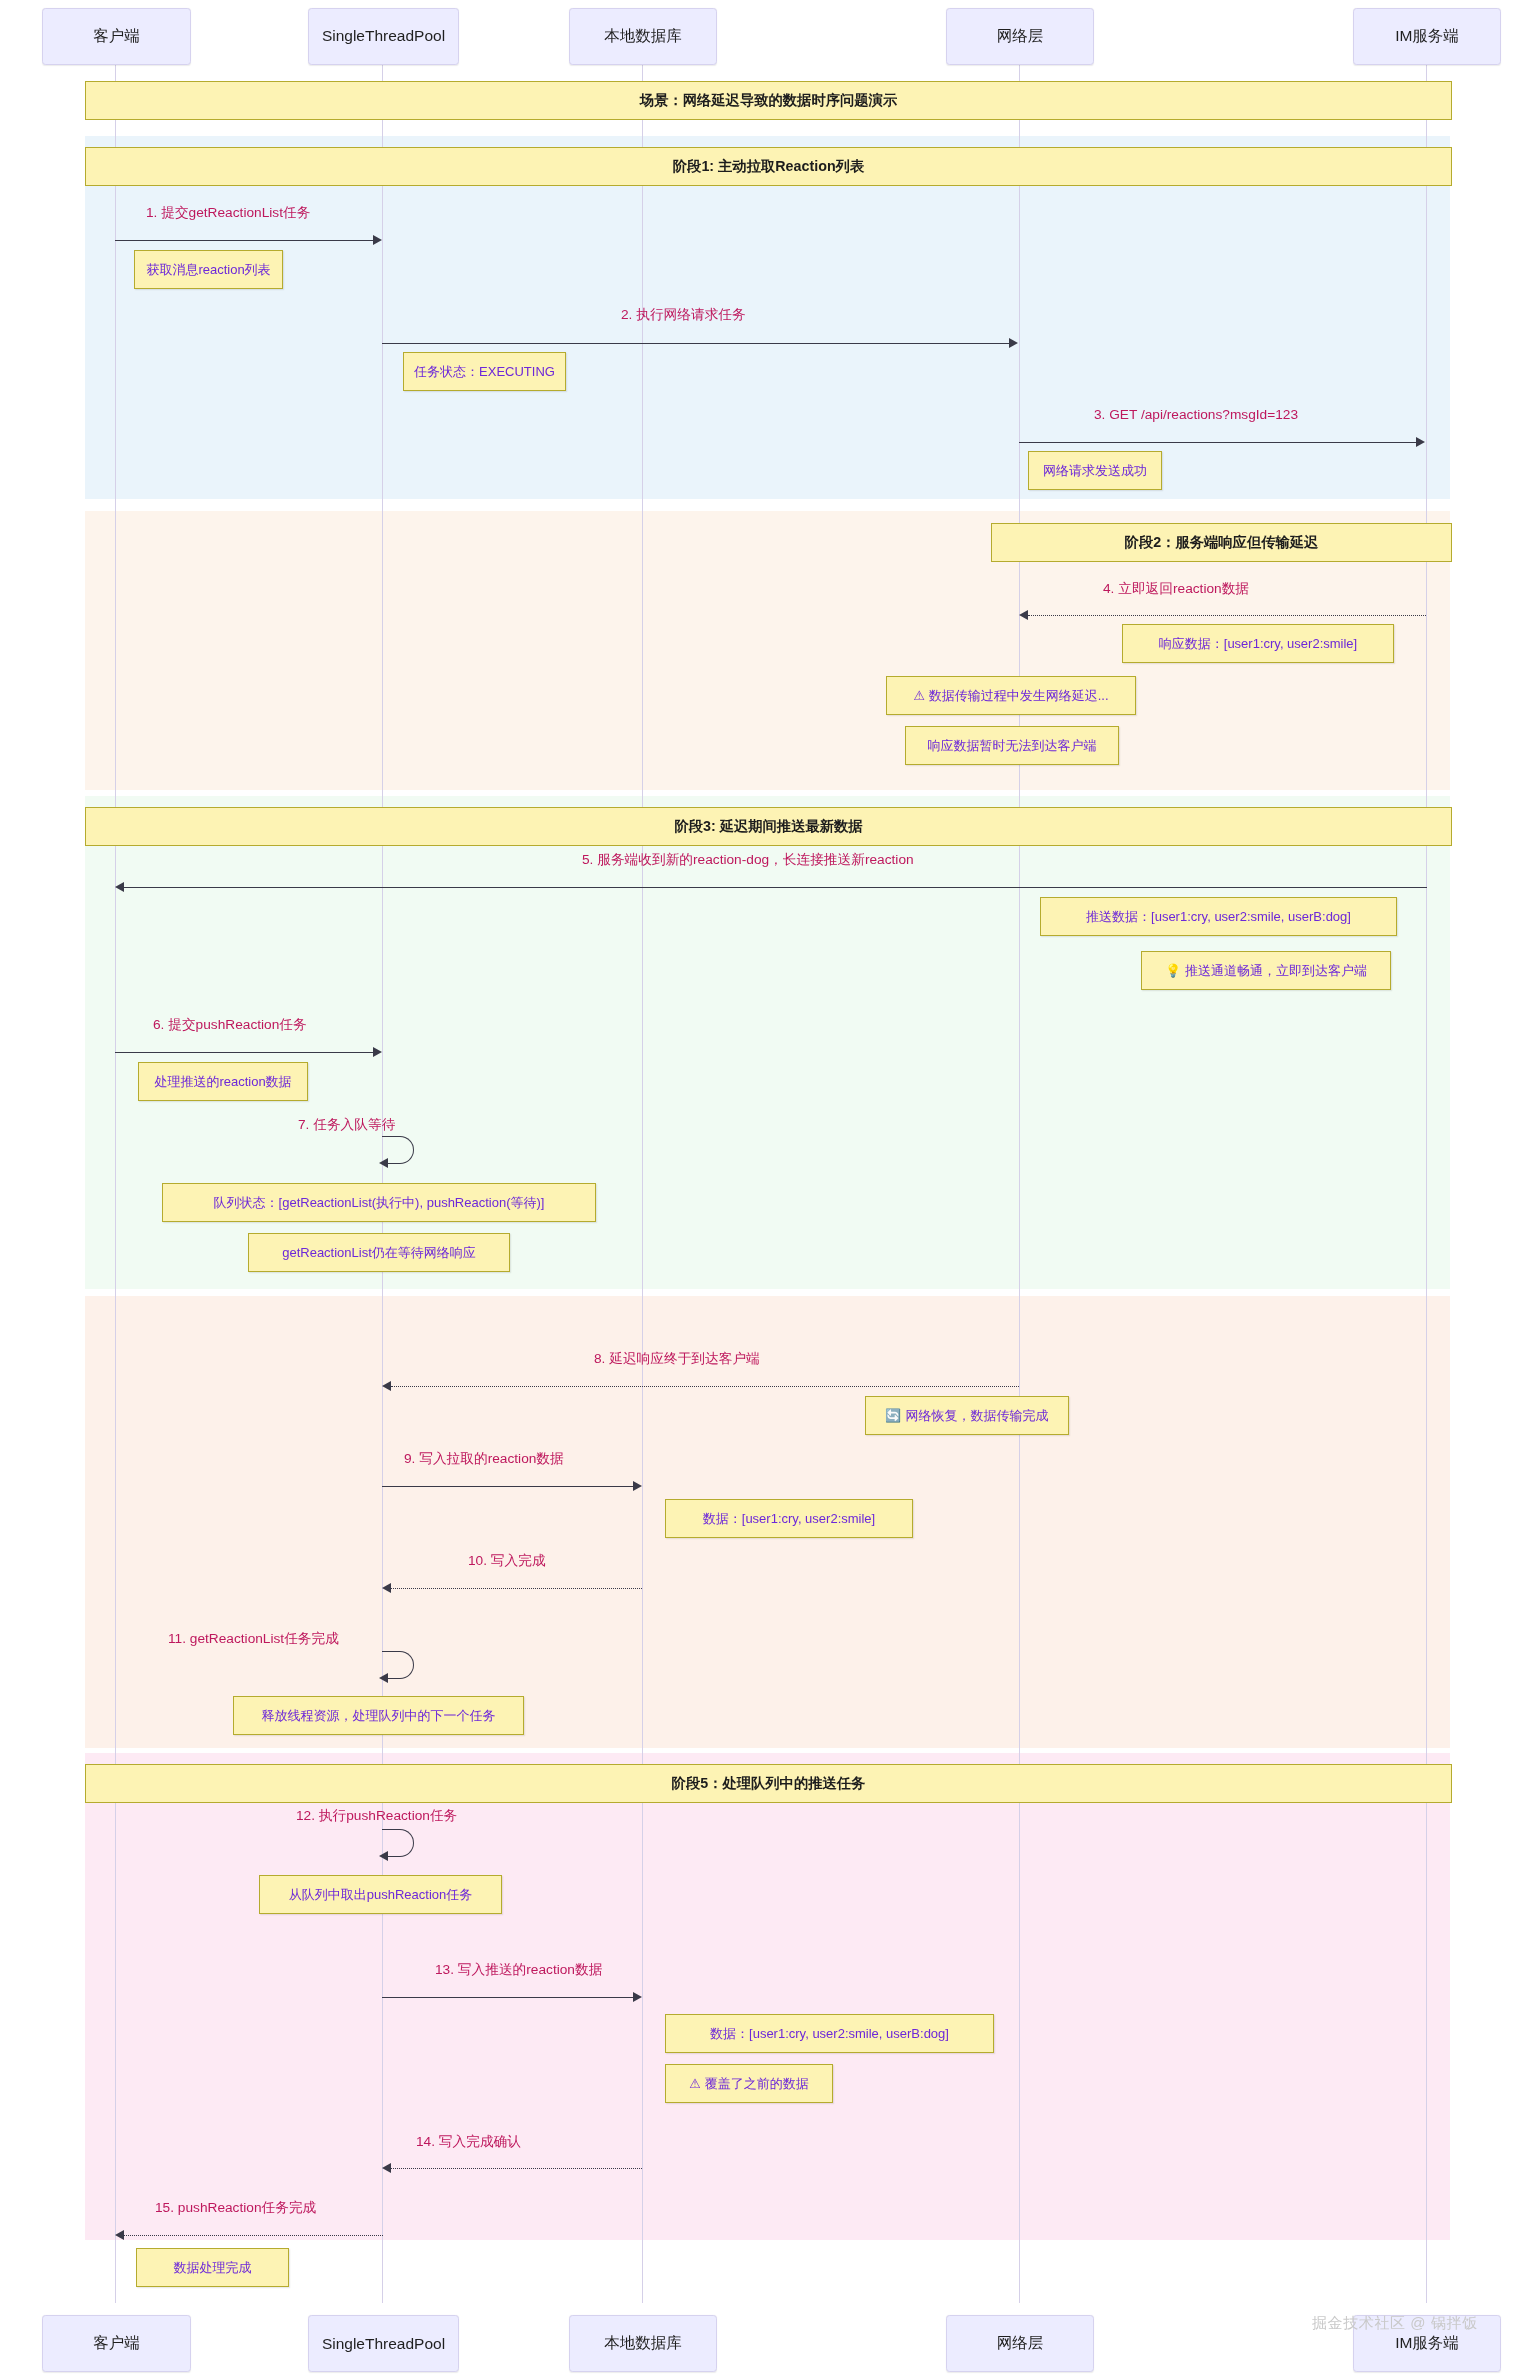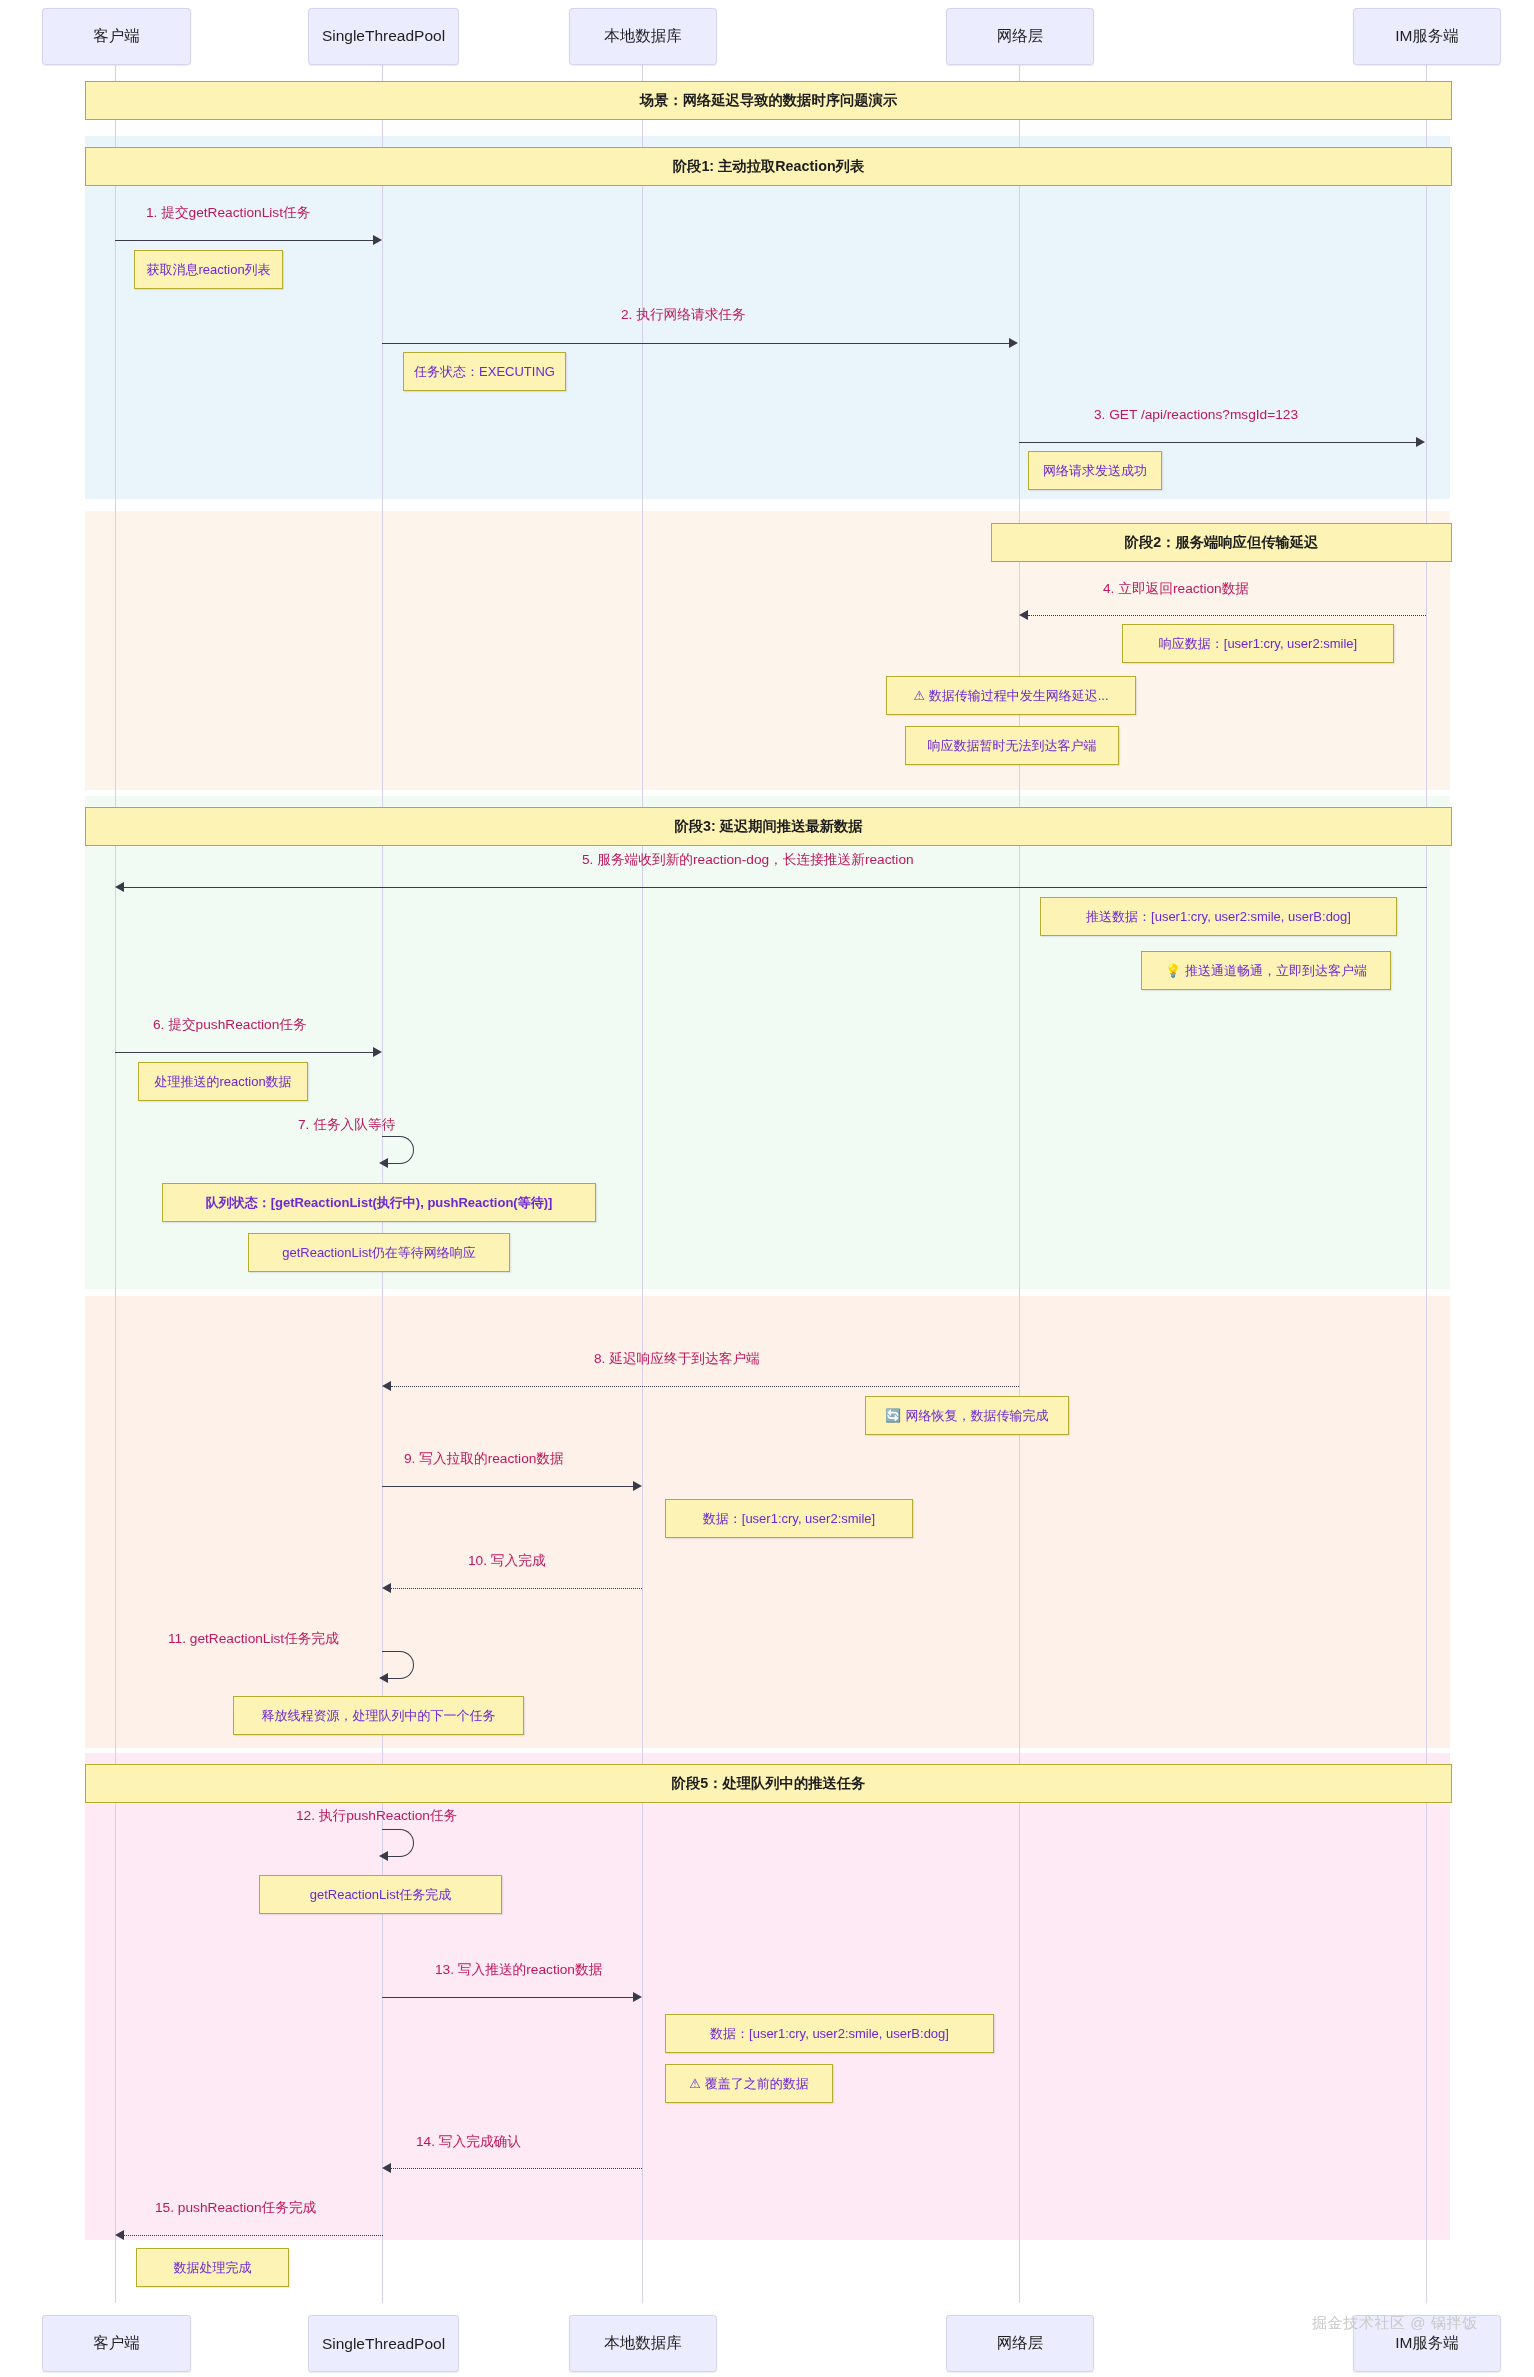--- a/index.html
+++ b/index.html
@@ -129,21 +129,21 @@
   <div class="note" style="left:1141px;top:951px;width:250px;height:39px;">💡 推送通道畅通，立即到达客户端</div>
 
   <div class="msglabel" style="left:153px;top:1016px;">6. 提交pushReaction任务</div>
   <div class="arrow" style="left:115px;top:1052px;width:259px;"></div>
   <div class="head r" style="left:373px;top:1047px;"></div>
   <div class="note" style="left:138px;top:1062px;width:170px;height:39px;">处理推送的reaction数据</div>
 
   <div class="msglabel" style="left:298px;top:1116px;">7. 任务入队等待</div>
   <div class="selfloop" style="left:382px;top:1136px;"></div>
   <div class="head l" style="left:379px;top:1158px;"></div>
-  <div class="note" style="left:162px;top:1183px;width:434px;height:39px;font-weight:bold;">队列状态：[getReactionList(执行中), pushReaction(等待)]</div>
+  <div class="note" style="left:162px;top:1183px;width:434px;height:39px;">队列状态：[getReactionList(执行中), pushReaction(等待)]</div>
   <div class="note" style="left:248px;top:1233px;width:262px;height:39px;">getReactionList仍在等待网络响应</div>
 
 
   <div class="msglabel" style="left:594px;top:1350px;">8. 延迟响应终于到达客户端</div>
   <div class="arrow dashed" style="left:391px;top:1386px;width:628px;"></div>
   <div class="head l" style="left:382px;top:1381px;"></div>
   <div class="note" style="left:865px;top:1396px;width:204px;height:39px;">🔄 网络恢复，数据传输完成</div>
 
   <div class="msglabel" style="left:404px;top:1450px;">9. 写入拉取的reaction数据</div>
   <div class="arrow" style="left:382px;top:1486px;width:251px;"></div>
@@ -159,21 +159,21 @@
   <div class="head l" style="left:379px;top:1673px;"></div>
   <div class="note" style="left:233px;top:1696px;width:291px;height:39px;">释放线程资源，处理队列中的下一个任务</div>
 
   <div class="phasebar" style="left:85px;top:1764px;width:1365px;height:37px;">
     <span>阶段5：处理队列中的推送任务</span>
     </div>
 
   <div class="msglabel" style="left:296px;top:1807px;">12. 执行pushReaction任务</div>
   <div class="selfloop" style="left:382px;top:1829px;"></div>
   <div class="head l" style="left:379px;top:1851px;"></div>
-  <div class="note" style="left:259px;top:1875px;width:243px;height:39px;">getReactionList任务完成</div>
+  <div class="note" style="left:259px;top:1875px;width:243px;height:39px;">从队列中取出pushReaction任务</div>
 
   <div class="msglabel" style="left:404px;top:1961px;margin-left:31px;">13. 写入推送的reaction数据</div>
   <div class="arrow" style="left:382px;top:1997px;width:251px;"></div>
   <div class="head r" style="left:633px;top:1992px;"></div>
   <div class="note" style="left:665px;top:2014px;width:329px;height:39px;">数据：[user1:cry, user2:smile, userB:dog]</div>
   <div class="note" style="left:665px;top:2064px;width:168px;height:39px;">⚠ 覆盖了之前的数据</div>
 
   <div class="msglabel" style="left:416px;top:2133px;">14. 写入完成确认</div>
   <div class="arrow dashed" style="left:391px;top:2168px;width:251px;"></div>
   <div class="head l" style="left:382px;top:2163px;"></div>

